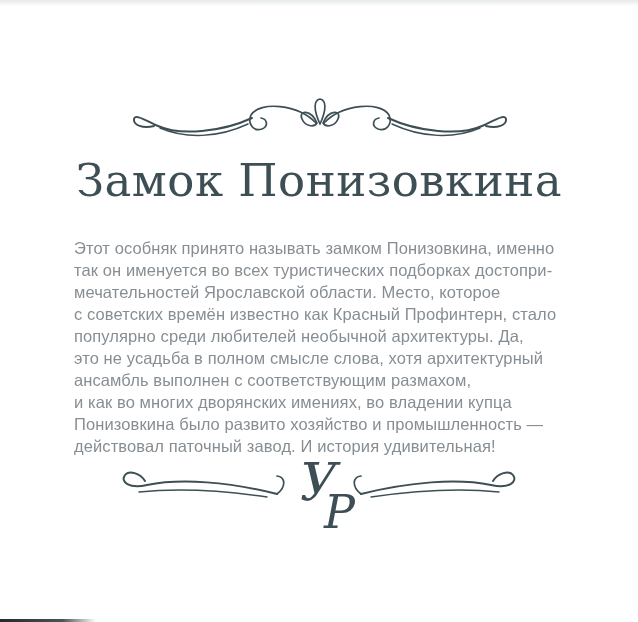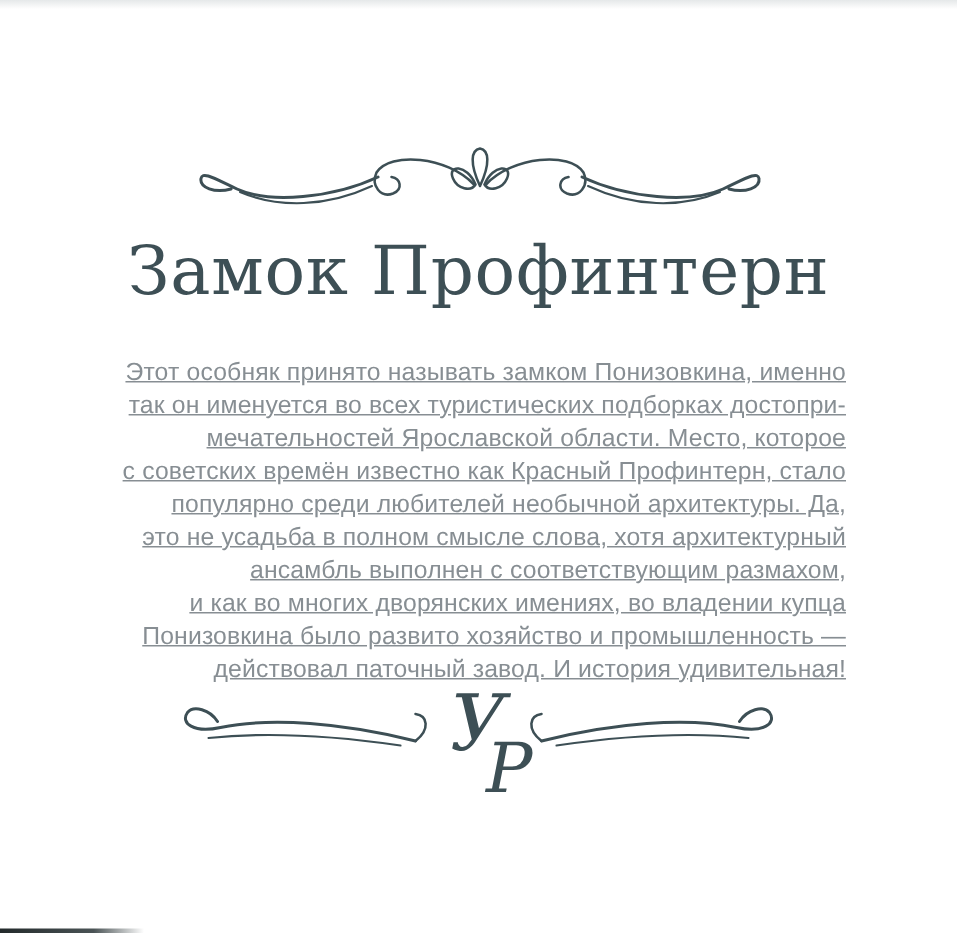--- a/index.html
+++ b/index.html
@@ -47,27 +47,26 @@
     font-weight: 400;
     font-size: 45px;
     line-height: 1.3;
     letter-spacing: 0.5px;
     color: var(--ink);
     white-space: nowrap;
   }
 
   .body-text {
     position: absolute; top: 237px; left: 74px; width: 490px; margin: 0;
-    text-align: right;
+    text-align: left;
     font-size: 16.5px;
     line-height: 22px;
     letter-spacing: 0.1px;
     color: var(--body-text);
     white-space: pre-line;
-    text-decoration: underline;
   }
 
   .monogram-letter {
     fill: var(--ink);
     font-family: "DejaVu Serif", serif;
     font-style: italic;
   }
   .monogram-u { font-size: 52px; }
   .monogram-r { font-size: 46px; }
 </style>
@@ -90,21 +89,21 @@
     </g>
 
     <g transform="translate(380,0) scale(-1,1)">
       <path class="curl" d="M193,25 C199,11 212,12 208,21 C205,28 196,30 193,25"></path>
       <path class="curl" d="M194,25 C212,6 250,3 259,17 C263,26 256,34 248,31 C241,28 243,21 249,20"></path>
       <path class="main" d="M258,20 C288,34 330,38 352,28 C367,21 375,16 376,21 C377,27 367,31 356,28"></path>
       <path class="echo" d="M262,26 C292,40 324,41 350,30"></path>
     </g>
   </svg>
 
-  <h1 class="title">Замок Профинтерн</h1>
+  <h1 class="title">Замок Понизовкина</h1>
 
   <p class="body-text">Этот особняк принято называть замком Понизовкина, именно
 так он именуется во всех туристических подборках достопри-
 мечательностей Ярославской области. Место, которое
 с советских времён известно как Красный Профинтерн, стало
 популярно среди любителей необычной архитектуры. Да,
 это не усадьба в полном смысле слова, хотя архитектурный
 ансамбль выполнен с соответствующим размахом,
 и как во многих дворянских имениях, во владении купца
 Понизовкина было развито хозяйство и промышленность —

